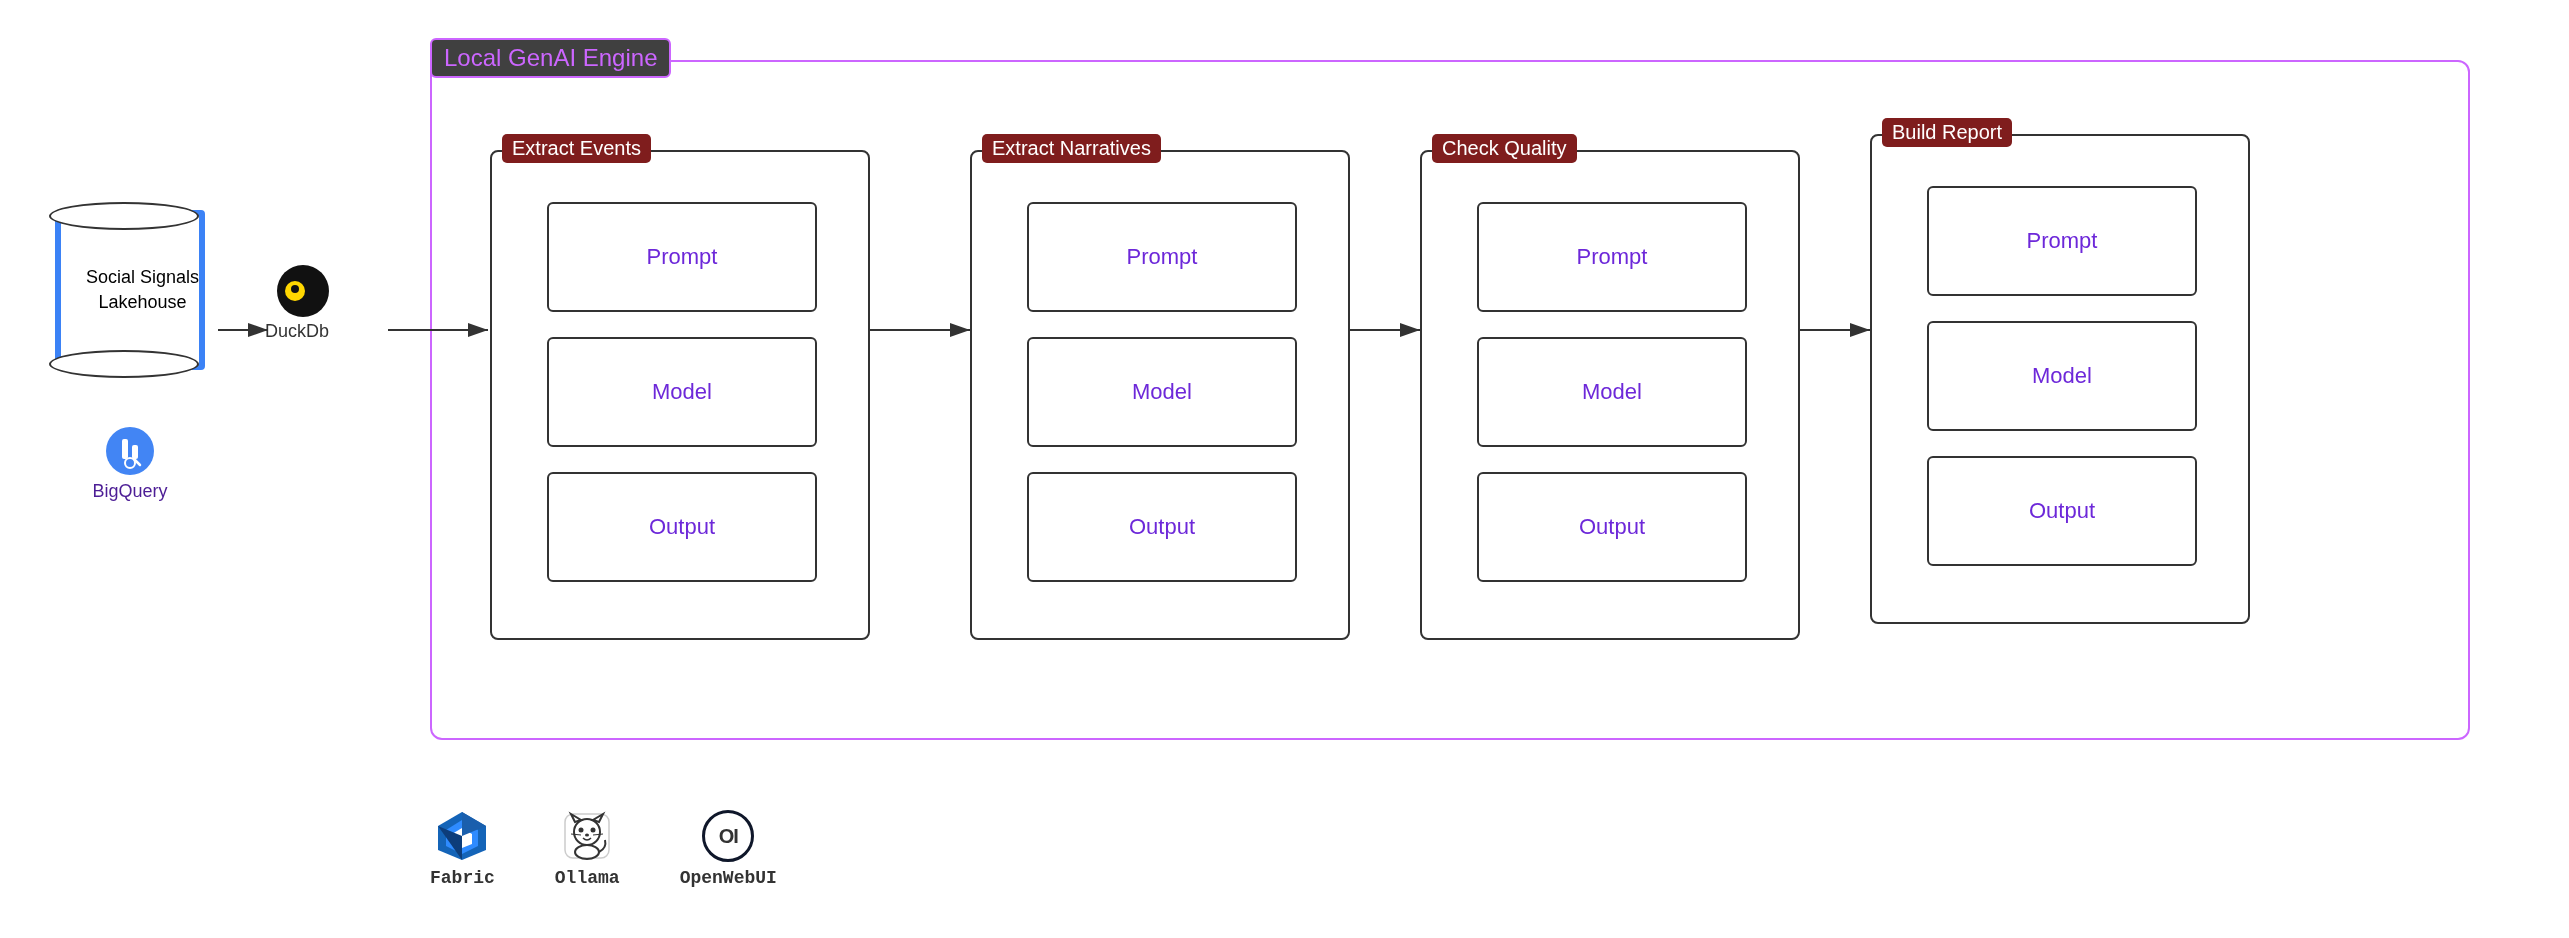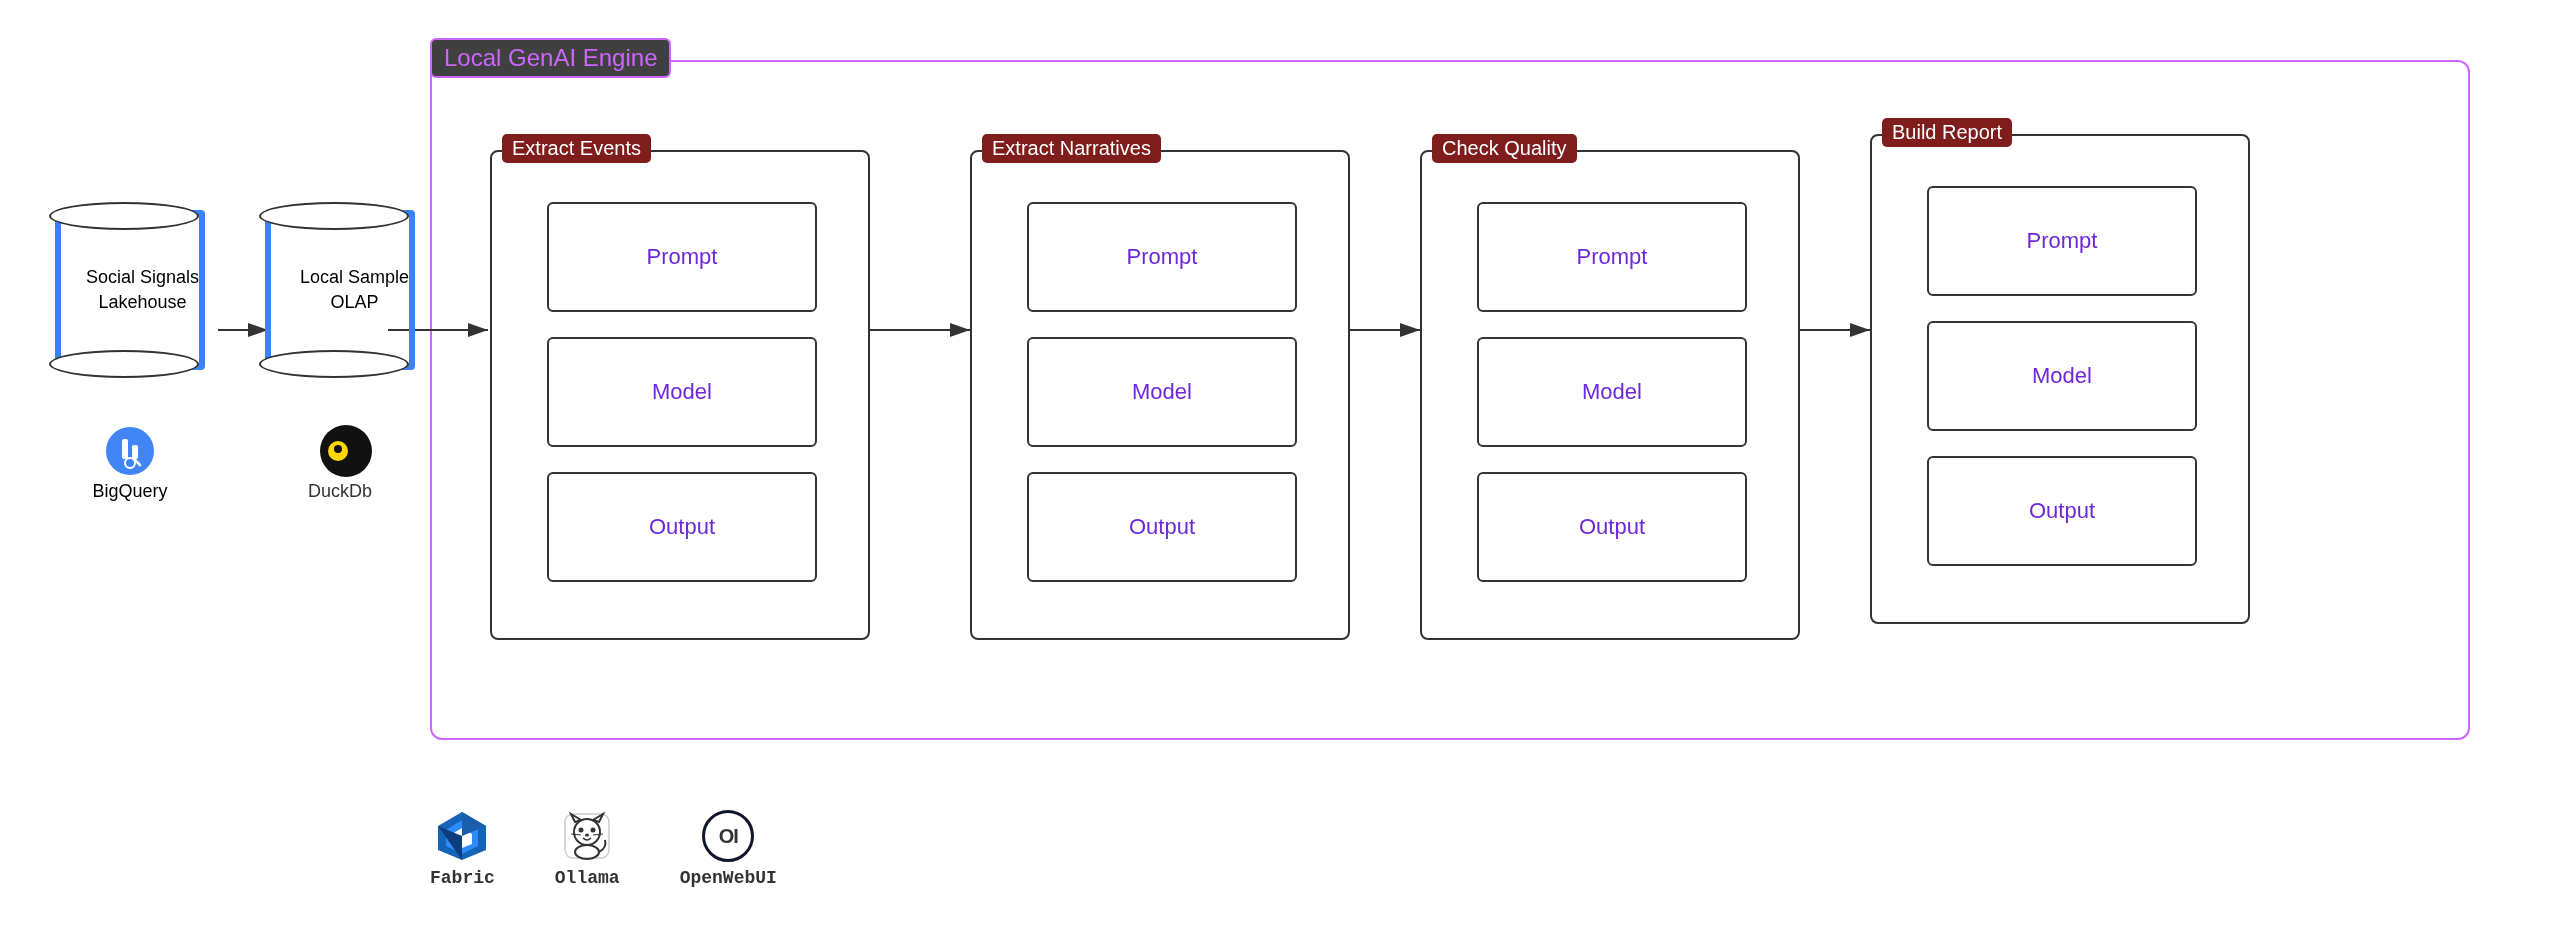--- a/index.html
+++ b/index.html
@@ -253,30 +253,25 @@
     </div>
 
     <div style="margin-top:55px; display:flex; flex-direction:column; align-items:center; gap:4px;">
       <svg class="bq-icon" viewBox="0 0 52 52">
         <circle cx="26" cy="26" r="24" fill="#4285F4"></circle>
         <rect x="18" y="14" width="6" height="20" rx="2" fill="#fff"></rect>
         <rect x="28" y="20" width="6" height="14" rx="2" fill="#fff"></rect>
         <circle cx="26" cy="38" r="5" fill="#4285F4" stroke="#fff" stroke-width="2"></circle>
         <line x1="30" y1="34" x2="36" y2="40" stroke="#fff" stroke-width="2.5" stroke-linecap="round"></line>
       </svg>
-      <span style="font-size:18px; color:#000000;">BigQuery</span>
+      <span style="font-size:18px; color:#4c1d95;">BigQuery</span>
     </div>
   </div>
 
   <div class="cylinder" style="left: 265px; top: 210px;">
-    <div class="cylinder-body" style="width:150px; height:160px; border-radius:4px;">
-      <div class="cylinder-top" style="width:150px;"></div>
-      <span class="cylinder-label" style="font-size:18px; text-align:center; line-height:1.4;">Local Sample<br>OLAP</span>
-      <div class="cylinder-bottom-ellipse" style="width:150px;"></div>
-    </div>
 
     <div style="margin-top:55px; display:flex; flex-direction:column; align-items:flex-end; gap:4px;">
       <div class="duckdb-icon">
         <div class="duckdb-eye"></div>
         <div class="duckdb-pupil"></div>
       </div>
       <span style="font-size:18px; color:#333;">DuckDb</span>
     </div>
   </div>
 

